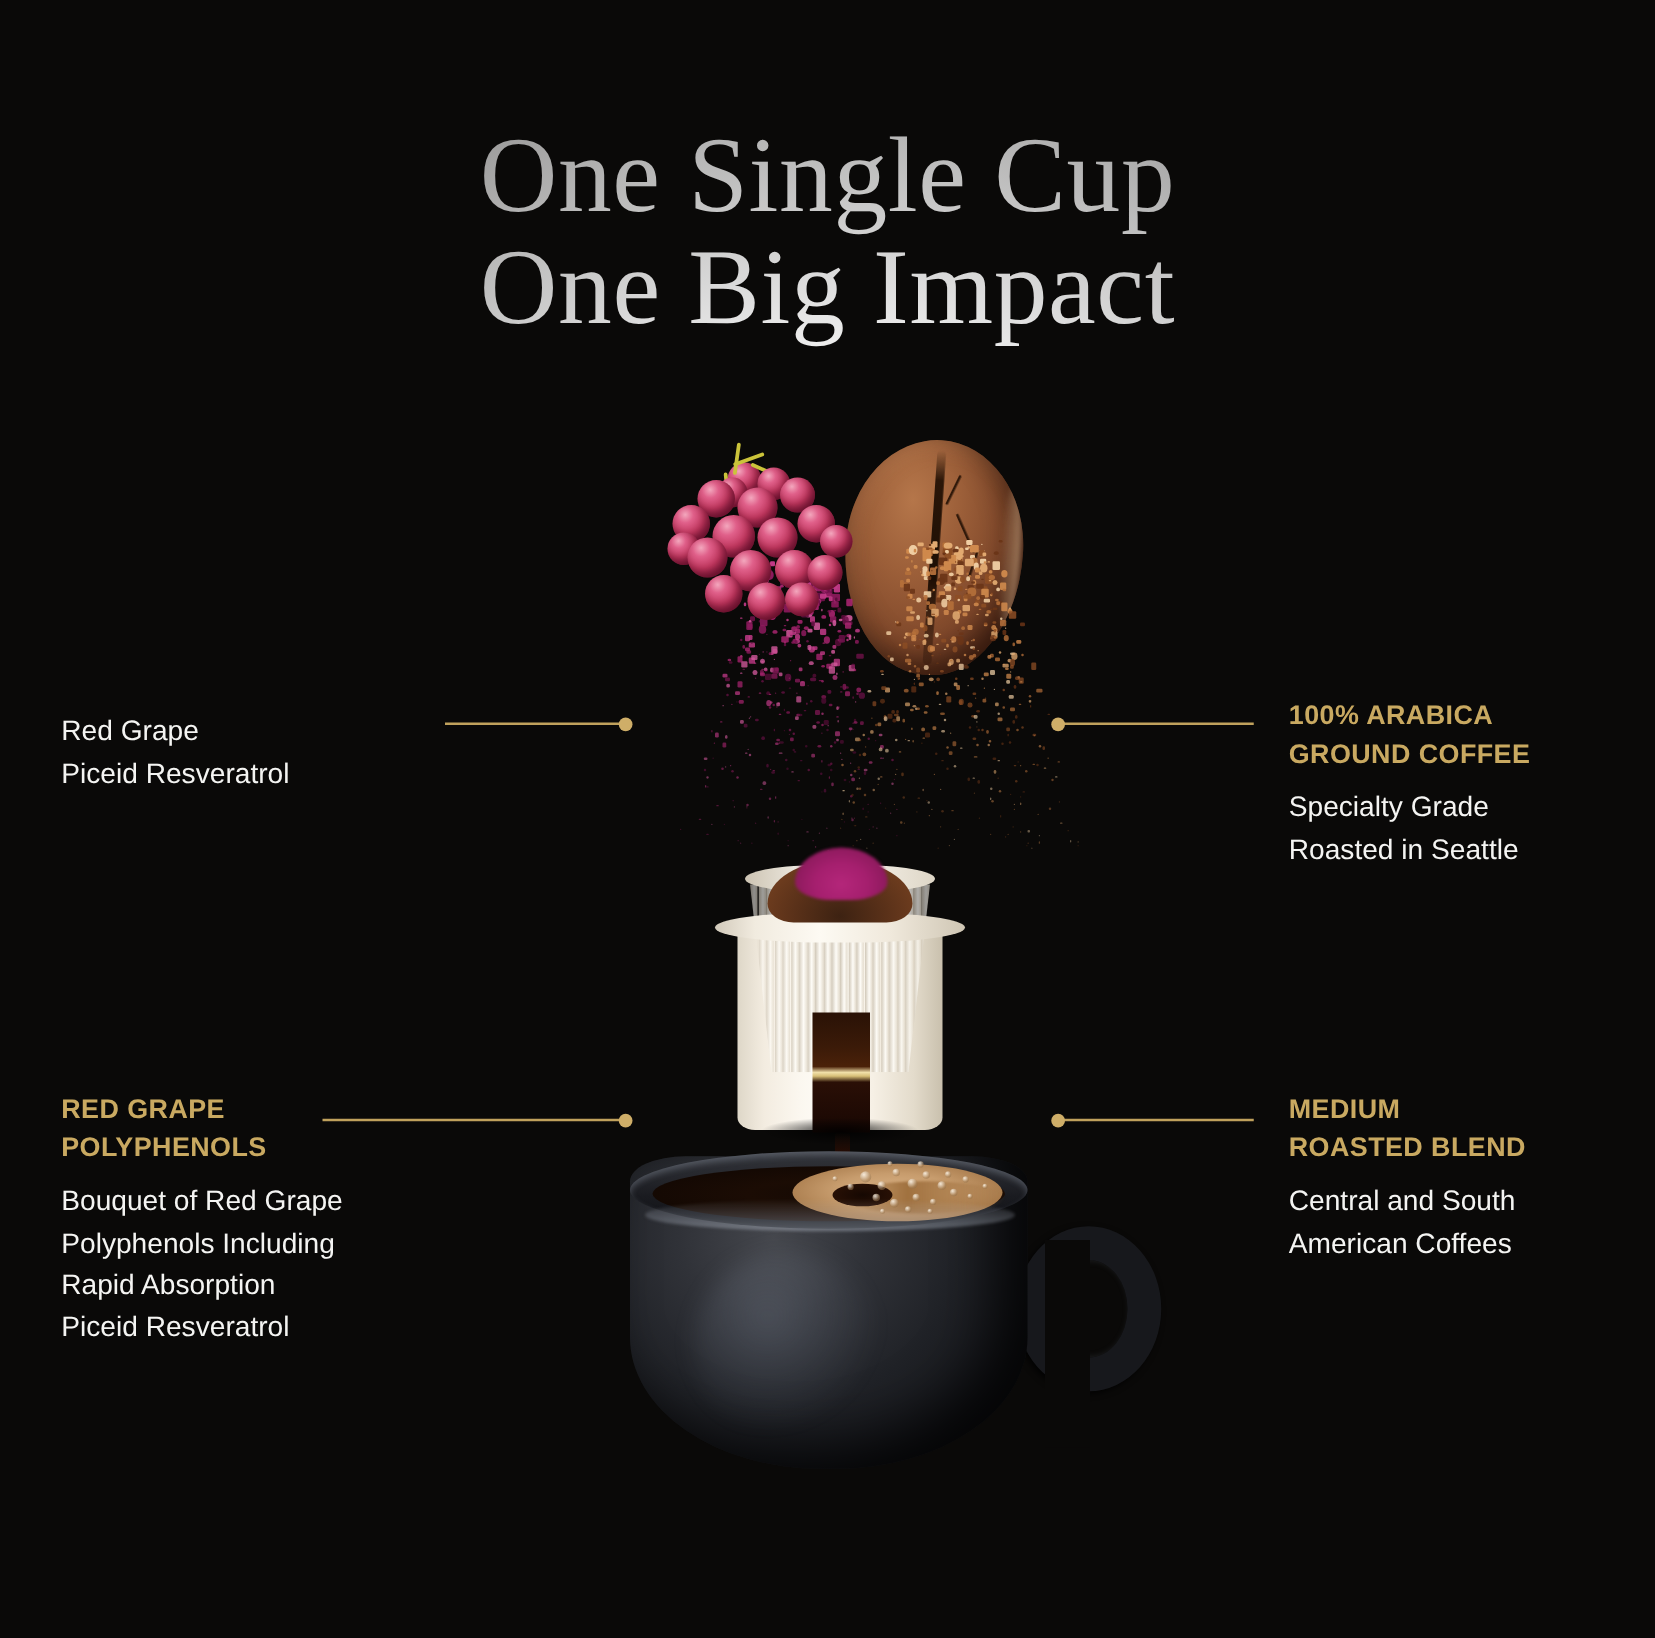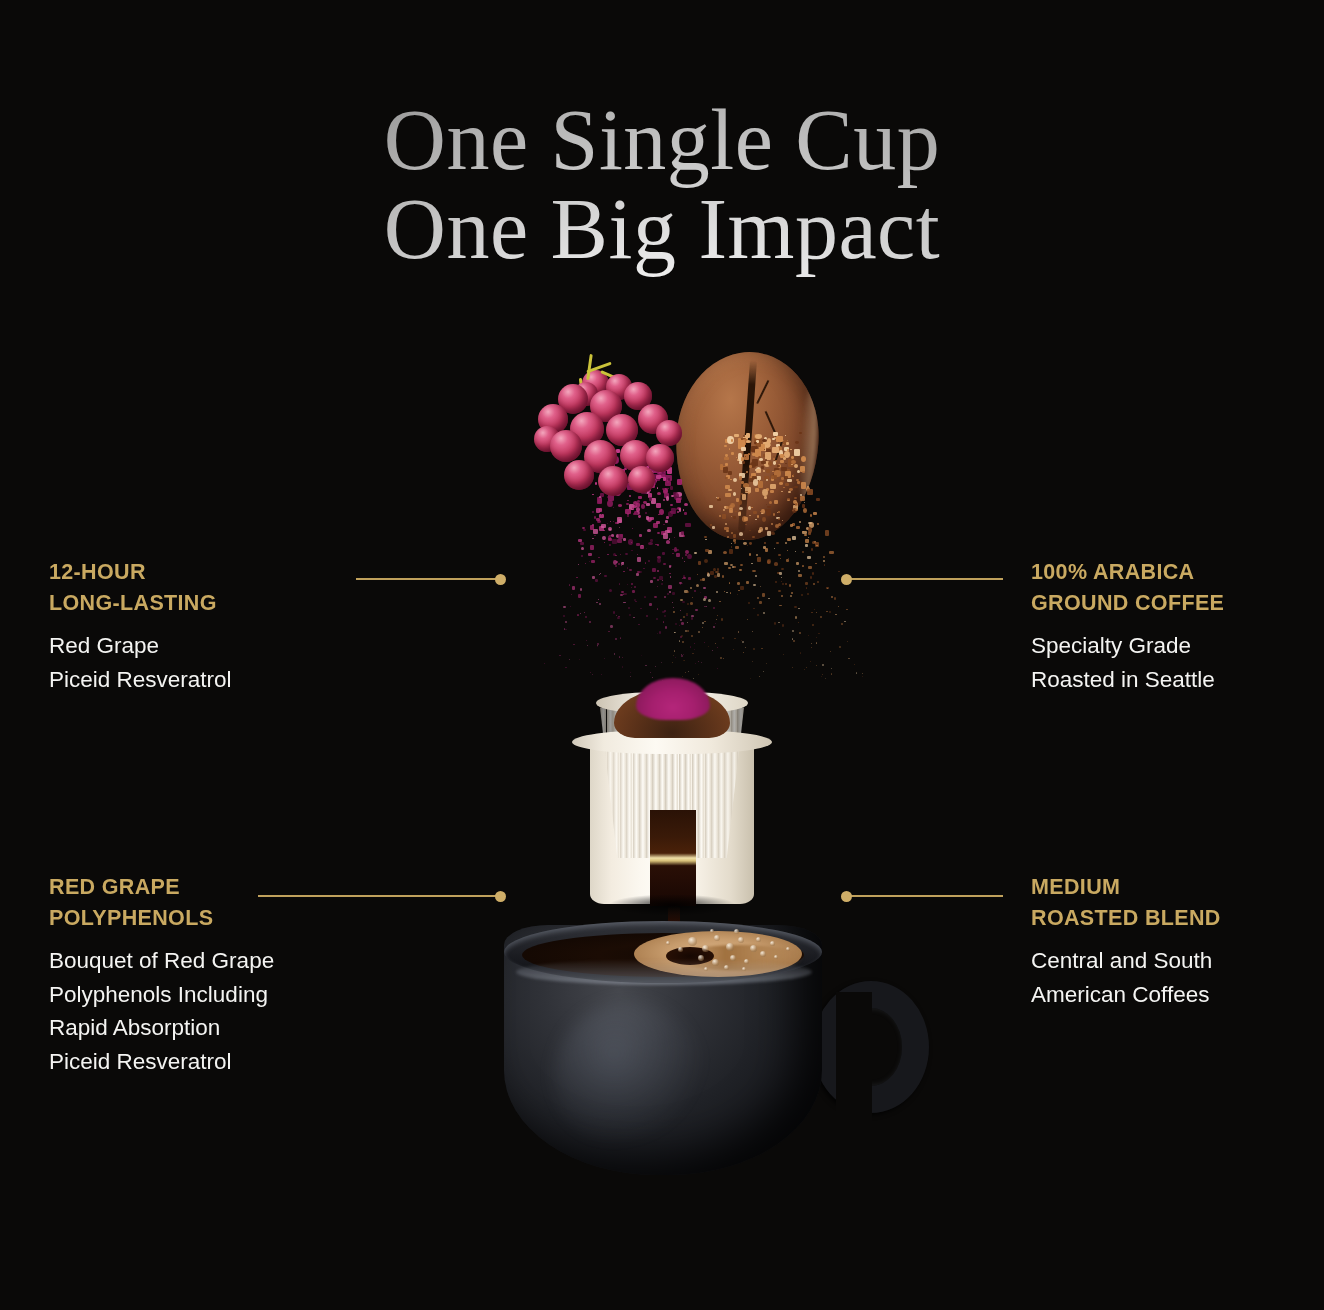--- a/index.html
+++ b/index.html
@@ -1439,22 +1439,20 @@
   <div id="conn-tr" class="connector">
     <span class="cline"></span>
     <span class="cdot"></span>
   </div>
   <div id="conn-br" class="connector">
     <span class="cline"></span>
     <span class="cdot"></span>
   </div>
 
   <div id="anno-tl" class="anno left">
-    <div class="head">12-HOUR
-LONG-LASTING</div>
     <div class="body">Red Grape
 Piceid Resveratrol</div>
   </div>
 
   <div id="anno-bl" class="anno left">
     <div class="head">RED GRAPE
 POLYPHENOLS</div>
     <div class="body">Bouquet of Red Grape
 Polyphenols Including
 Rapid Absorption

